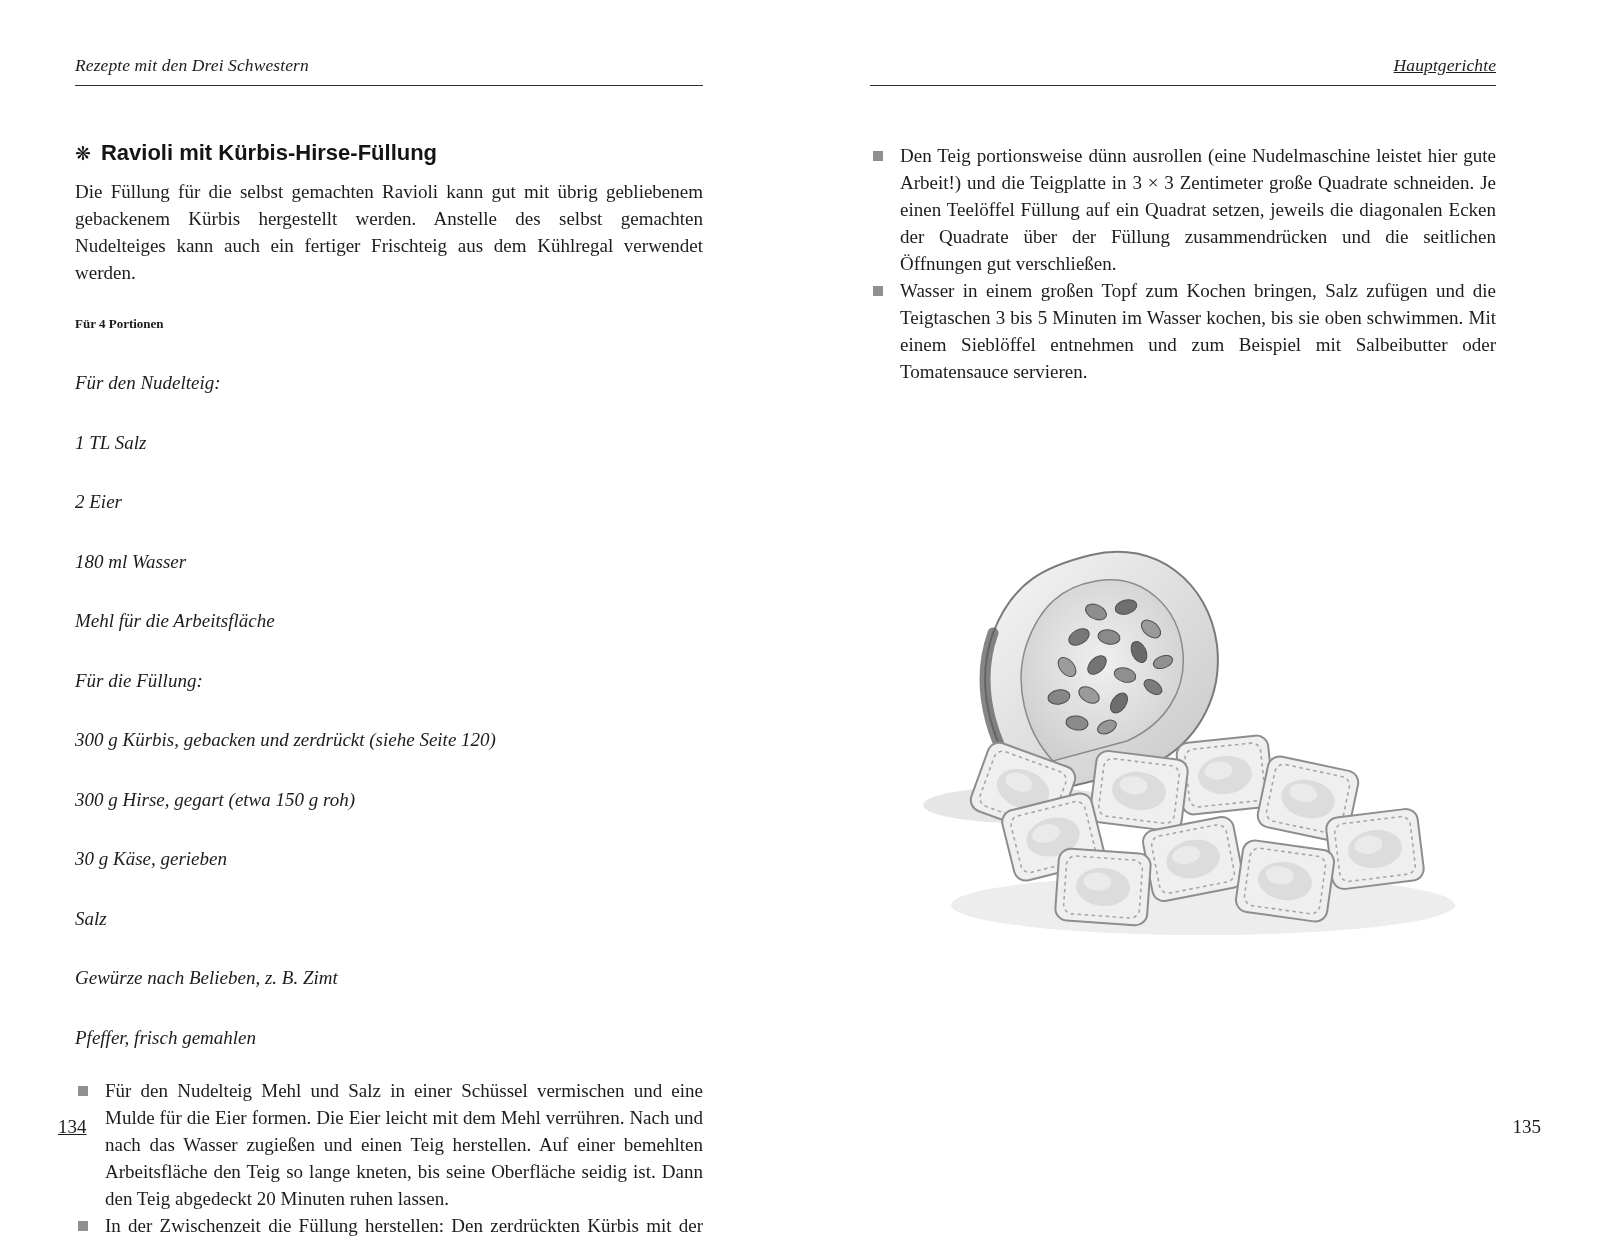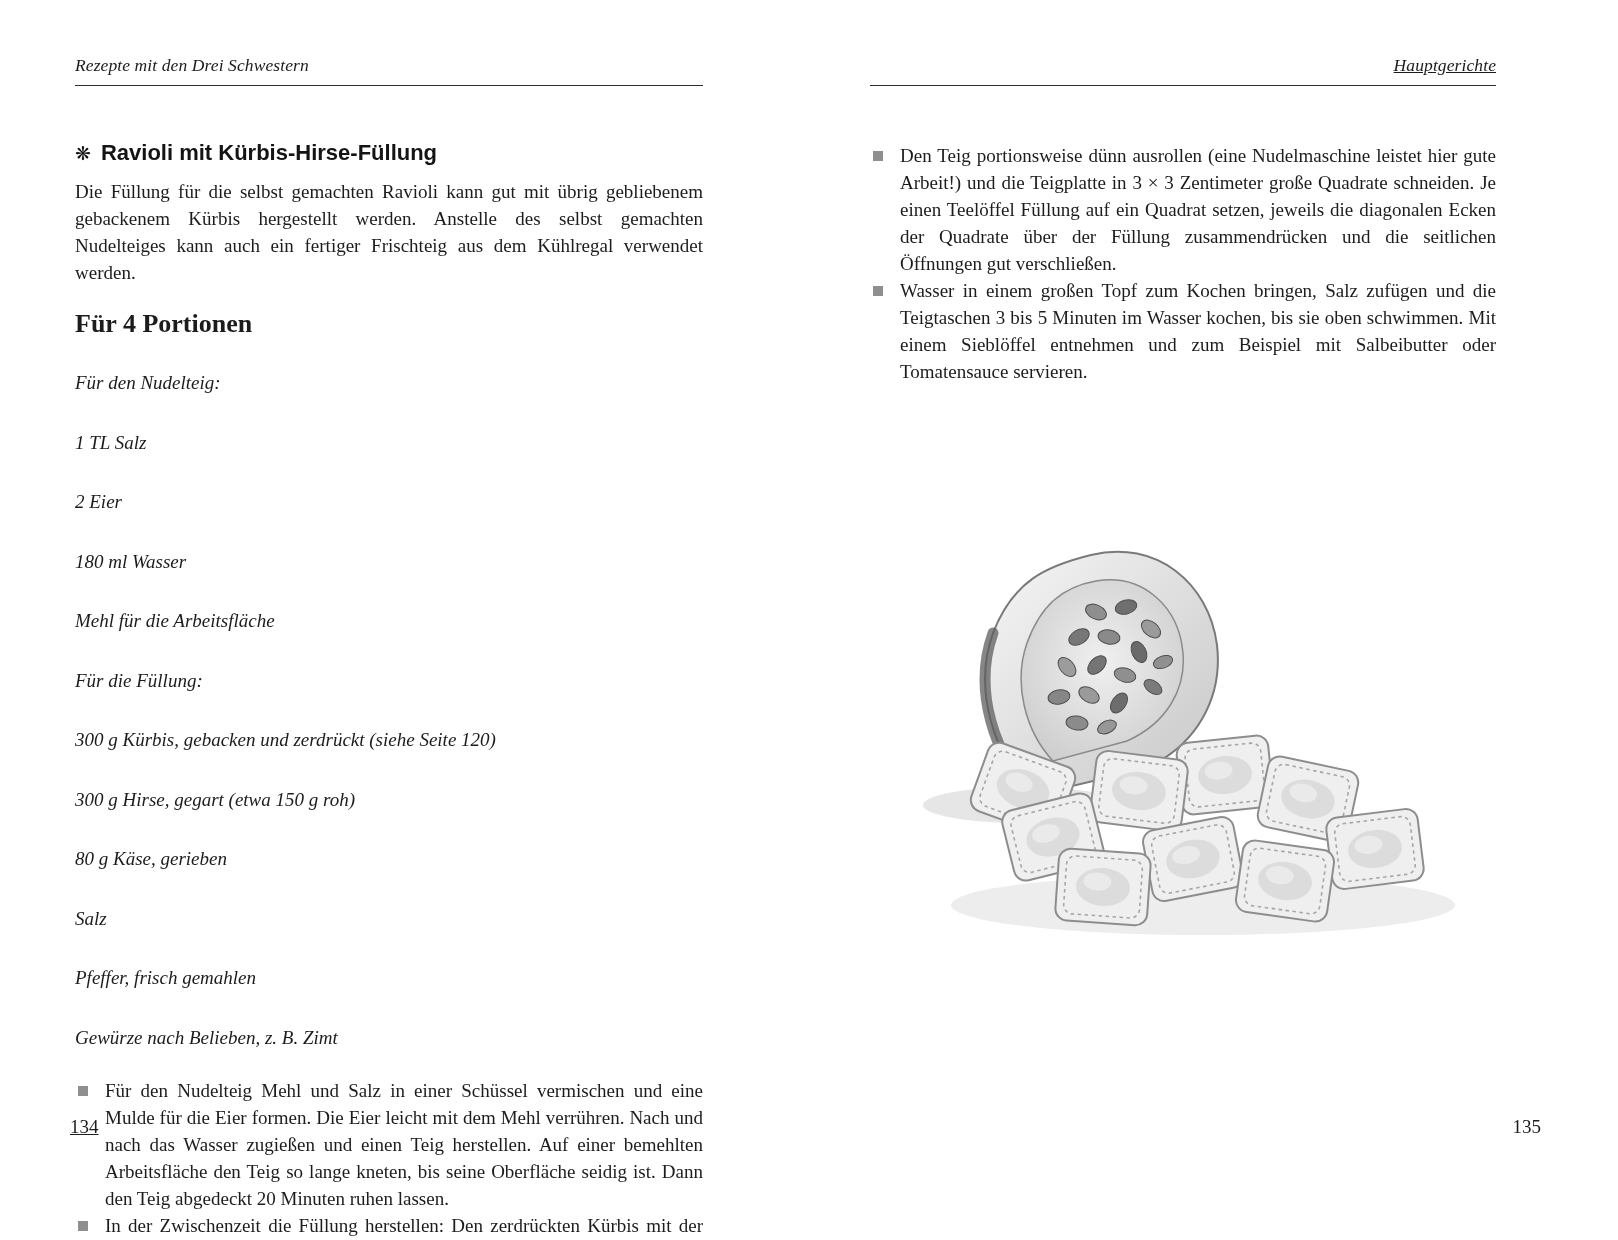--- a/index.html
+++ b/index.html
@@ -36,21 +36,21 @@
   .title-icon{font-family:"DejaVu Sans", sans-serif;font-size:19px;line-height:1;}
 
   .intro{
     margin:12px 0 0 0;
     font-size:19px;line-height:27px;
     text-align:justify;
     hyphens:auto;
   }
   .servings{
     margin:24px 0 0 0;
-    font-weight:bold;font-size:26px;line-height:27px;
+    font-weight:bold;font-size:13px;line-height:27px;
   }
   .ing-group{margin-top:6px;}
   .ing-group + .ing-group{margin-top:24px;}
   .ing-line{
     font-style:italic;
     font-size:19px;line-height:27.5px;
     white-space:nowrap;
     margin-top:32px;
   }
 
@@ -69,21 +69,21 @@
   .illustration-wrap{
     margin-top:152px;
     width:100%;
     display:flex;justify-content:center;
   }
 
   .folio{
     position:absolute;top:1116px;
     font-size:19px;
   }
-  .folio-left{left:70px;text-decoration:underline;}
+  .folio-left{left:58px;text-decoration:underline;}
   .folio-right{right:122px;text-align:right;}
 </style>
 </head>
 <body>
 
 <div class="spread">
 
   <div class="col col-left">
     <div class="running-head">
       <span>Rezepte mit den Drei Schwestern</span>
@@ -103,24 +103,24 @@
       <div class="ing-line">1 TL Salz</div>
       <div class="ing-line">2 Eier</div>
       <div class="ing-line">180 ml Wasser</div>
       <div class="ing-line">Mehl für die Arbeitsfläche</div>
     </div>
 
     <div class="ing-group">
       <div class="ing-line">Für die Füllung:</div>
       <div class="ing-line">300 g Kürbis, gebacken und zerdrückt (siehe Seite 120)</div>
       <div class="ing-line">300 g Hirse, gegart (etwa 150 g roh)</div>
-      <div class="ing-line">80 g Käse, gerieben</div>
+      <div class="ing-line">30 g Käse, gerieben</div>
       <div class="ing-line">Salz</div>
+      <div class="ing-line">Gewürze nach Belieben, z. B. Zimt</div>
       <div class="ing-line">Pfeffer, frisch gemahlen</div>
-      <div class="ing-line">Gewürze nach Belieben, z. B. Zimt</div>
     </div>
 
     <div class="steps">
       <div class="step">
         <span class="bullet"></span>
         <span class="step-text">Für den Nudelteig Mehl und Salz in einer Schüssel vermischen und eine Mulde für die Eier formen. Die Eier leicht mit dem Mehl verrühren. Nach und nach das Wasser zugießen und einen Teig herstellen. Auf einer bemehlten Arbeitsfläche den Teig so lange kneten, bis seine Oberfläche seidig ist. Dann den Teig abgedeckt 20 Minuten ruhen lassen.</span>
       </div>
       <div class="step">
         <span class="bullet"></span>
         <span class="step-text">In der Zwischenzeit die Füllung herstellen: Den zerdrückten Kürbis mit der Hirse und dem Käse verrühren. Die Füllung mit Salz, Pfeffer und Gewürzen vermischen.</span>

